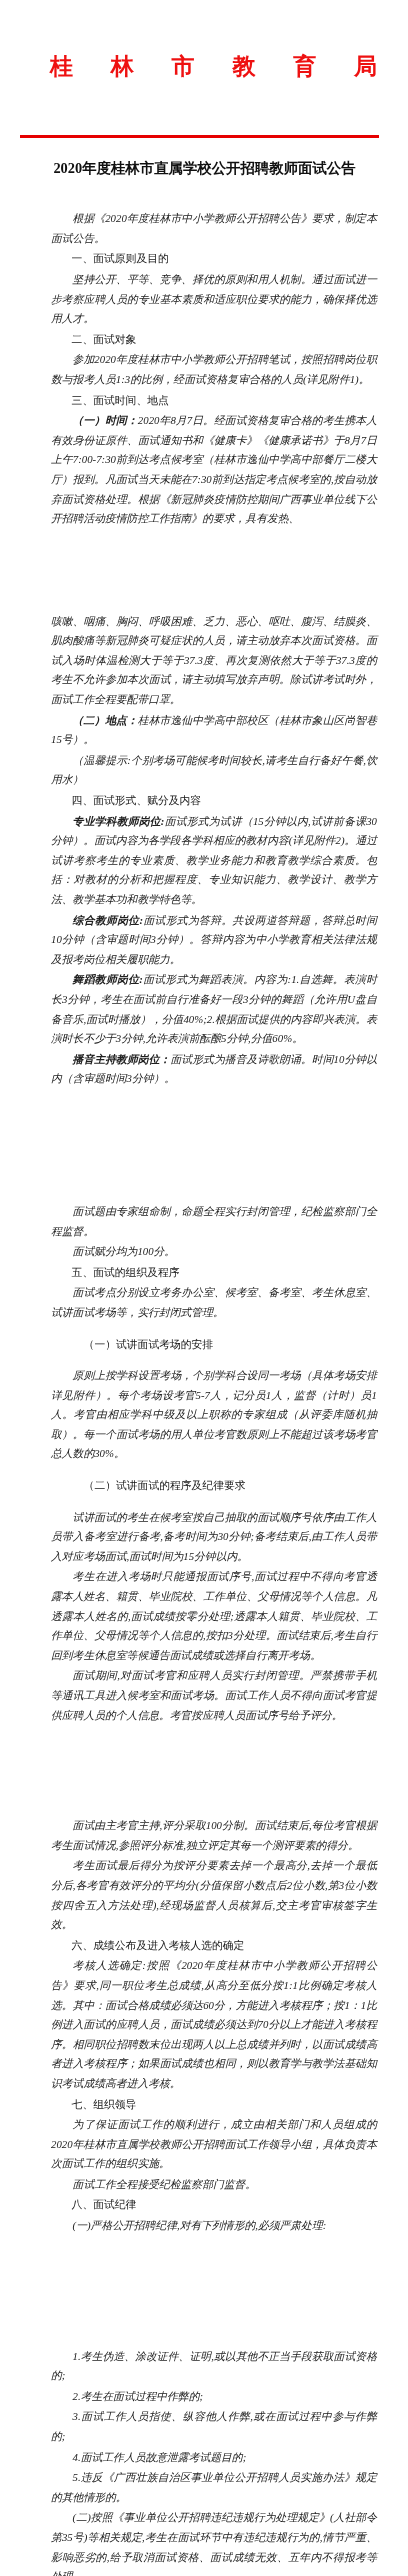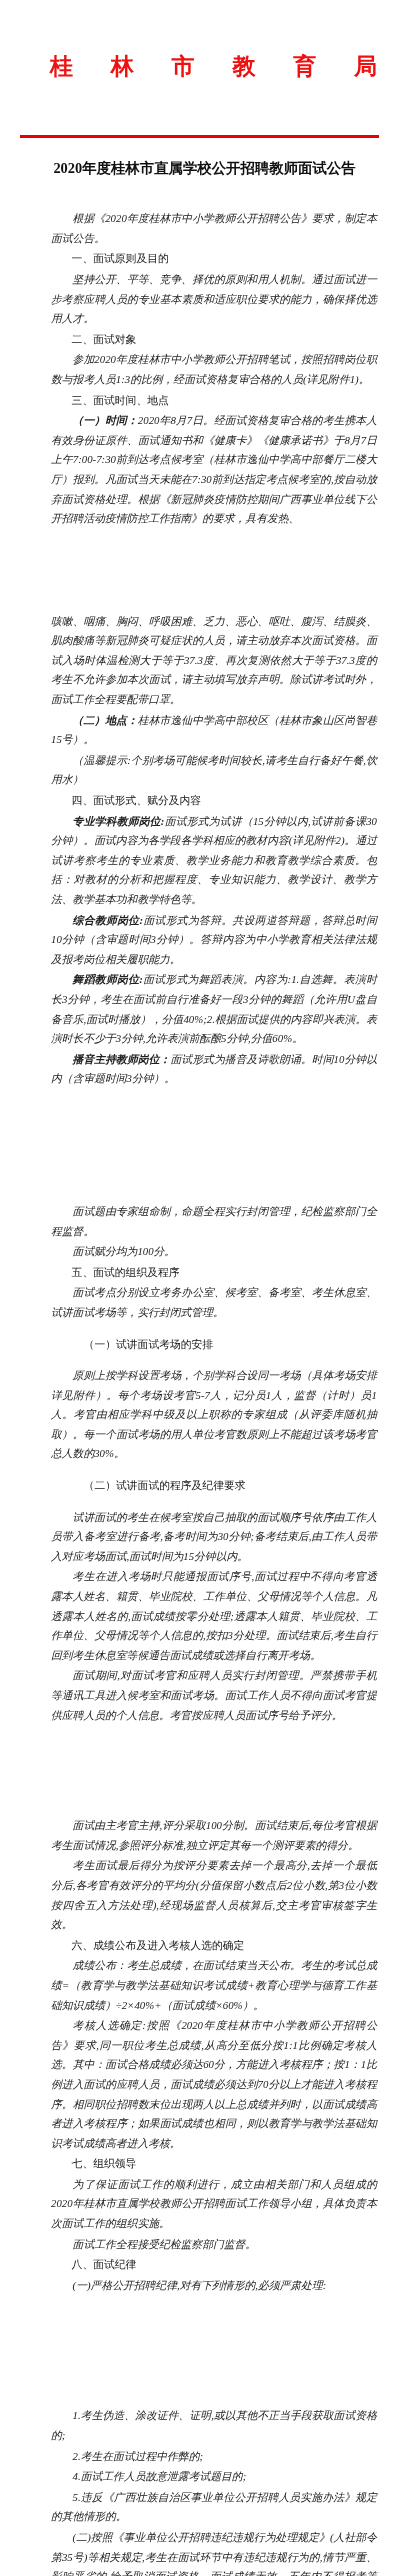--- a/index.html
+++ b/index.html
@@ -110,30 +110,30 @@
       <div class="h-serif">（一）试讲面试考场的安排</div>
       <div class="para">原则上按学科设置考场，个别学科合设同一考场（具体考场安排详见附件）。每个考场设考官5-7人，记分员1人，监督（计时）员1人。考官由相应学科中级及以上职称的专家组成（从评委库随机抽取）。每一个面试考场的用人单位考官数原则上不能超过该考场考官总人数的30%。</div>
       <div class="h-serif">（二）试讲面试的程序及纪律要求</div>
       <div class="para">试讲面试的考生在候考室按自己抽取的面试顺序号依序由工作人员带入备考室进行备考,备考时间为30分钟;备考结束后,由工作人员带入对应考场面试,面试时间为15分钟以内。</div>
       <div class="para">考生在进入考场时只能通报面试序号,面试过程中不得向考官透露本人姓名、籍贯、毕业院校、工作单位、父母情况等个人信息。凡透露本人姓名的,面试成绩按零分处理;透露本人籍贯、毕业院校、工作单位、父母情况等个人信息的,按扣3分处理。面试结束后,考生自行回到考生休息室等候通告面试成绩或选择自行离开考场。</div>
       <div class="para">面试期间,对面试考官和应聘人员实行封闭管理。严禁携带手机等通讯工具进入候考室和面试考场。面试工作人员不得向面试考官提供应聘人员的个人信息。考官按应聘人员面试序号给予评分。</div>
       <div class="spacer" style="height: 89px;"></div>
       <div class="para">面试由主考官主持,评分采取100分制。面试结束后,每位考官根据考生面试情况,参照评分标准,独立评定其每一个测评要素的得分。</div>
       <div class="para">考生面试最后得分为按评分要素去掉一个最高分,去掉一个最低分后,各考官有效评分的平均分(分值保留小数点后2位小数,第3位小数按四舍五入方法处理),经现场监督人员核算后,交主考官审核签字生效。</div>
       <div class="h-sans">六、成绩公布及进入考核人选的确定</div>
-      <div class="para">成绩公布：考生总成绩，在面试结束当天公布。考生的考试总成绩=（教育学与教学法基础知识考试成绩+教育心理学与德育工作基础知识成绩）÷2×40%+（面试成绩×60%）。</div>
       <div class="para">考核人选确定:按照《2020年度桂林市中小学教师公开招聘公告》要求,同一职位考生总成绩,从高分至低分按1:1比例确定考核人选。其中：面试合格成绩必须达60分，方能进入考核程序；按1：1比例进入面试的应聘人员，面试成绩必须达到70分以上才能进入考核程序。相同职位招聘数末位出现两人以上总成绩并列时，以面试成绩高者进入考核程序；如果面试成绩也相同，则以教育学与教学法基础知识考试成绩高者进入考核。</div>
       <div class="h-sans">七、组织领导</div>
       <div class="para">为了保证面试工作的顺利进行，成立由相关部门和人员组成的2020年桂林市直属学校教师公开招聘面试工作领导小组，具体负责本次面试工作的组织实施。</div>
       <div class="para">面试工作全程接受纪检监察部门监督。</div>
       <div class="h-sans">八、面试纪律</div>
       <div class="para">(一)严格公开招聘纪律,对有下列情形的,必须严肃处理:</div>
       <div class="spacer" style="height: 109px;"></div>
       <div class="para">1.考生伪造、涂改证件、证明,或以其他不正当手段获取面试资格的;</div>
       <div class="para">2.考生在面试过程中作弊的;</div>
+      <div class="para">3.面试工作人员指使、纵容他人作弊,或在面试过程中参与作弊的;</div>
       <div class="para">4.面试工作人员故意泄露考试题目的;</div>
       <div class="para">5.违反《广西壮族自治区事业单位公开招聘人员实施办法》规定的其他情形的。</div>
       <div class="para">(二)按照《事业单位公开招聘违纪违规行为处理规定》(人社部令第35号)等相关规定,考生在面试环节中有违纪违规行为的,情节严重、影响恶劣的,给予取消面试资格、面试成绩无效、五年内不得报考等处理。</div>
       <div class="para">(三)严格按公开招聘考试的有关政策规定开展面试工作,自觉接受社会和人民群众的监督。如发现违规或弄虚作假行为,应立即予以纠正,并视情节轻重按规定对有关责任人进行严肃处理,触犯刑律的,由司法机关依法追究刑事责任。</div>
     </div>
 
 </div>
 
 
 </body></html>

